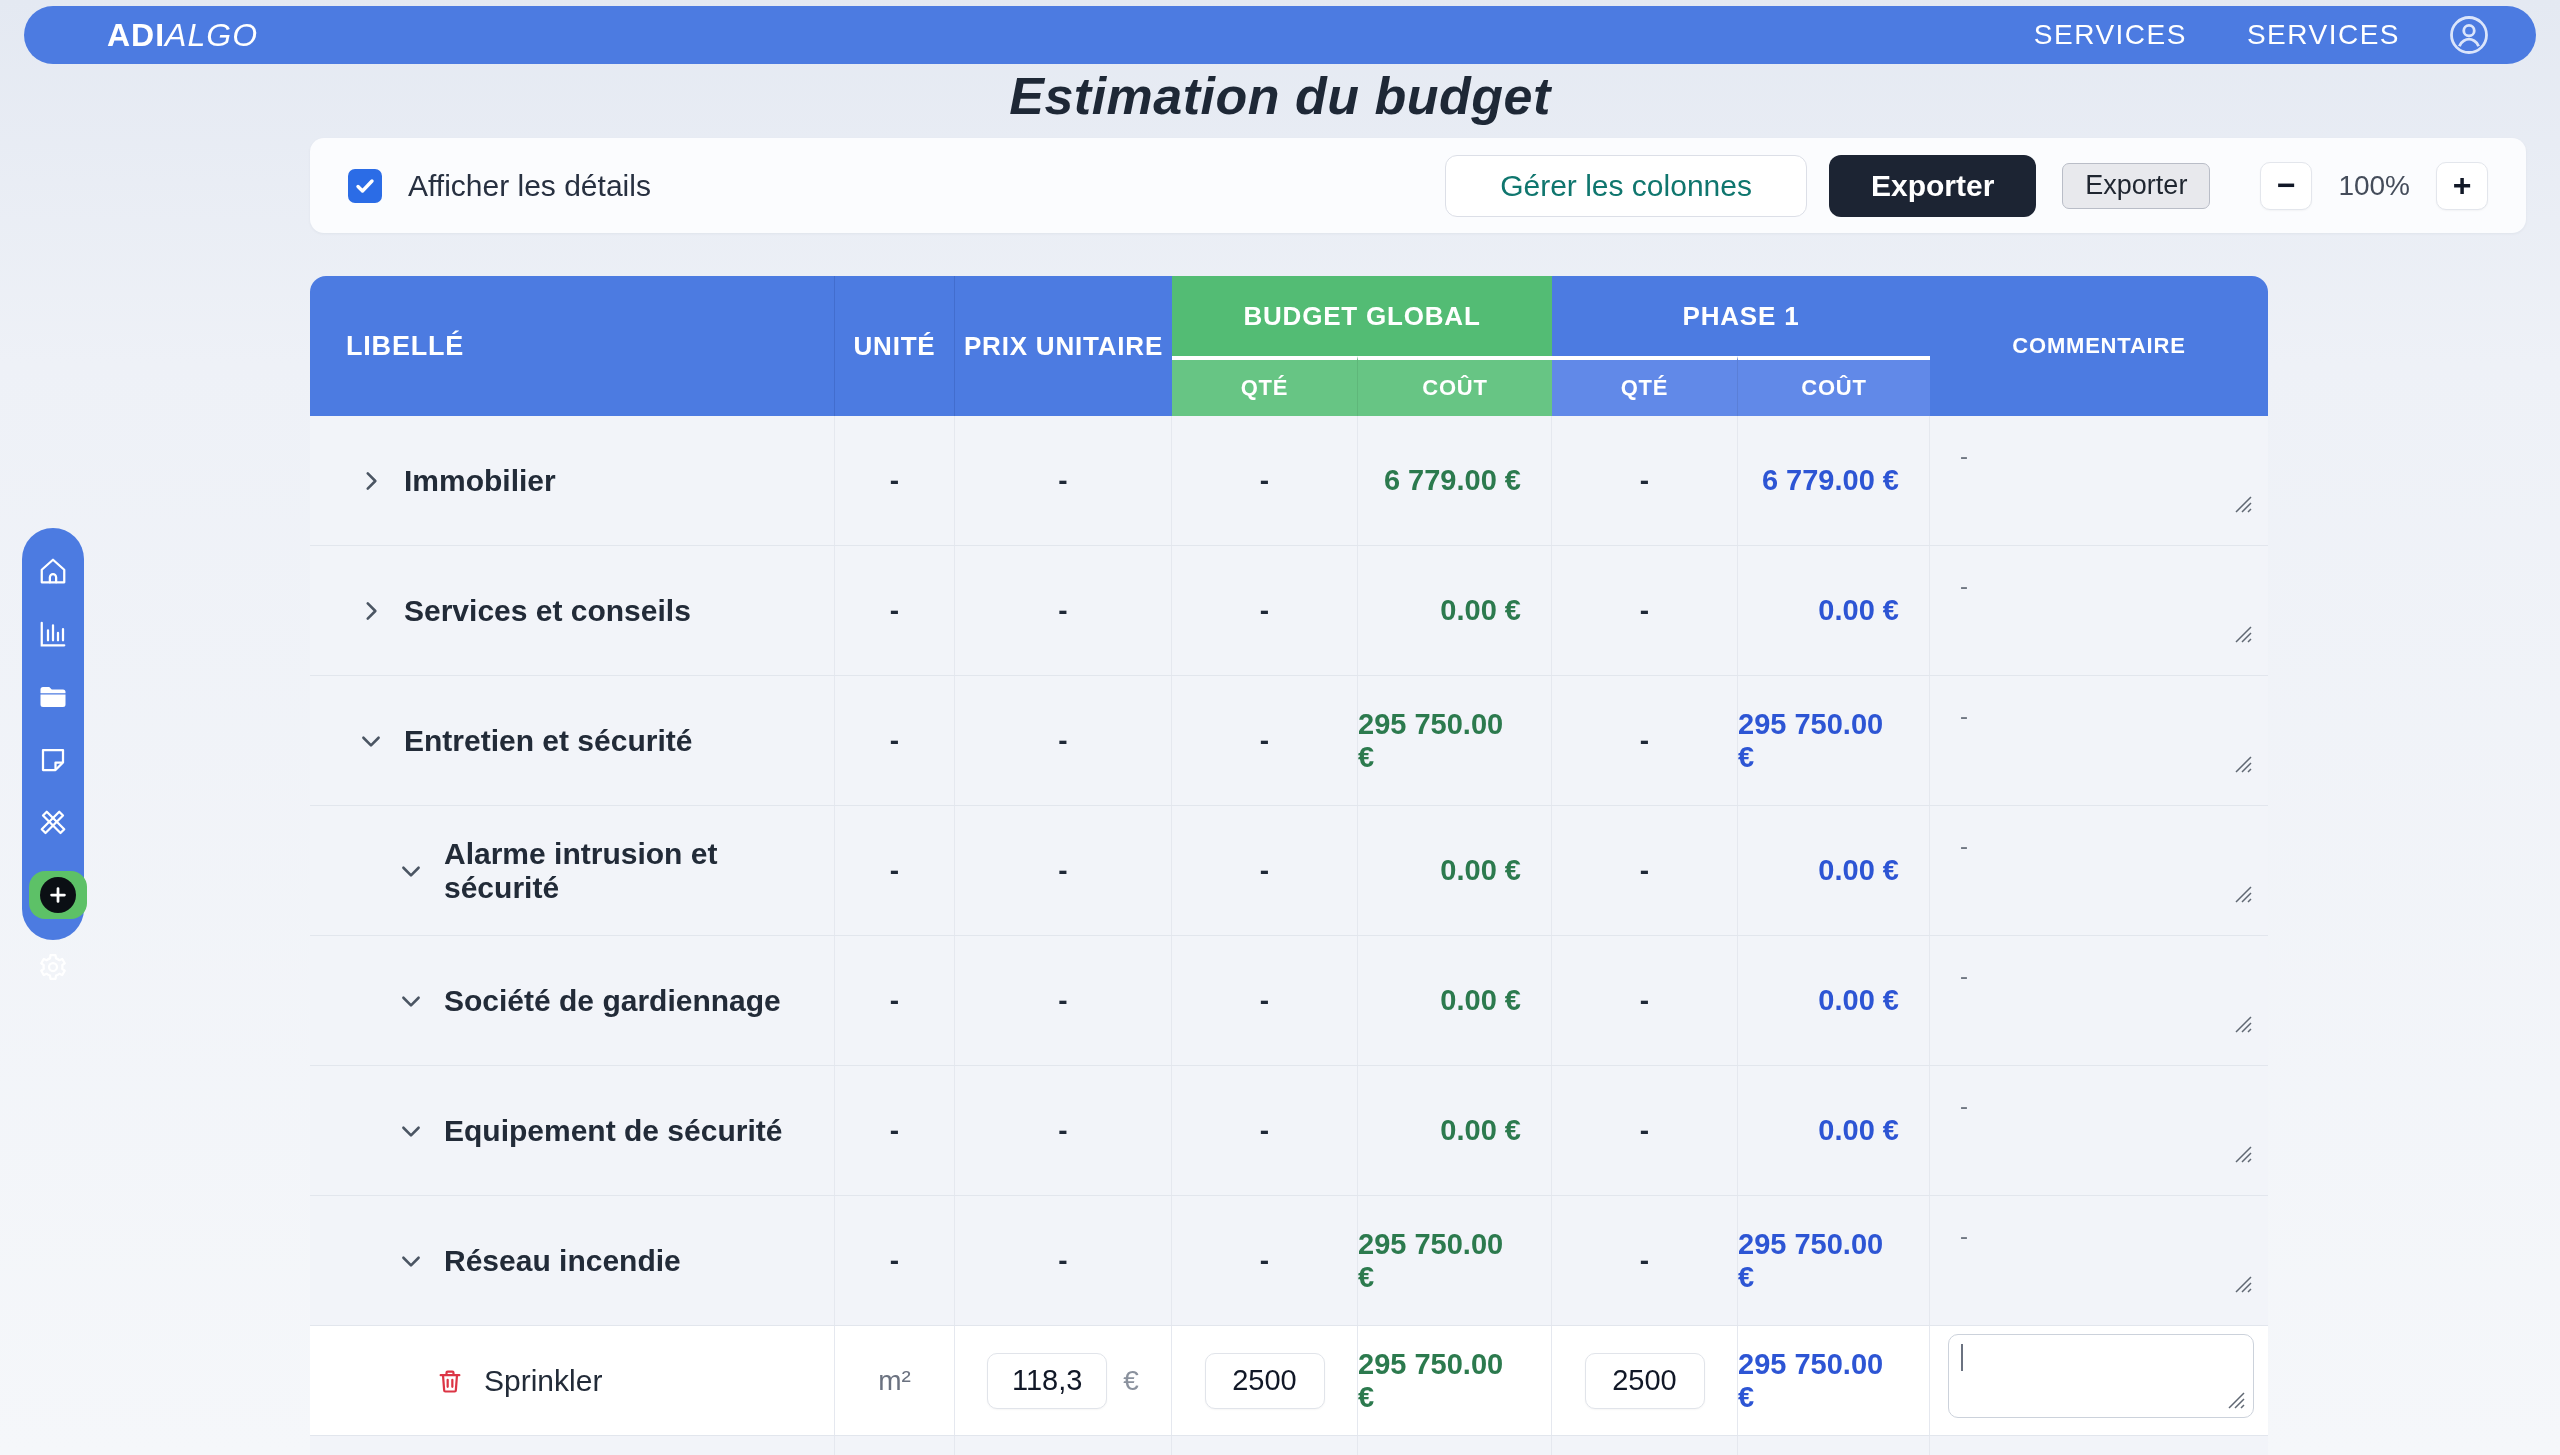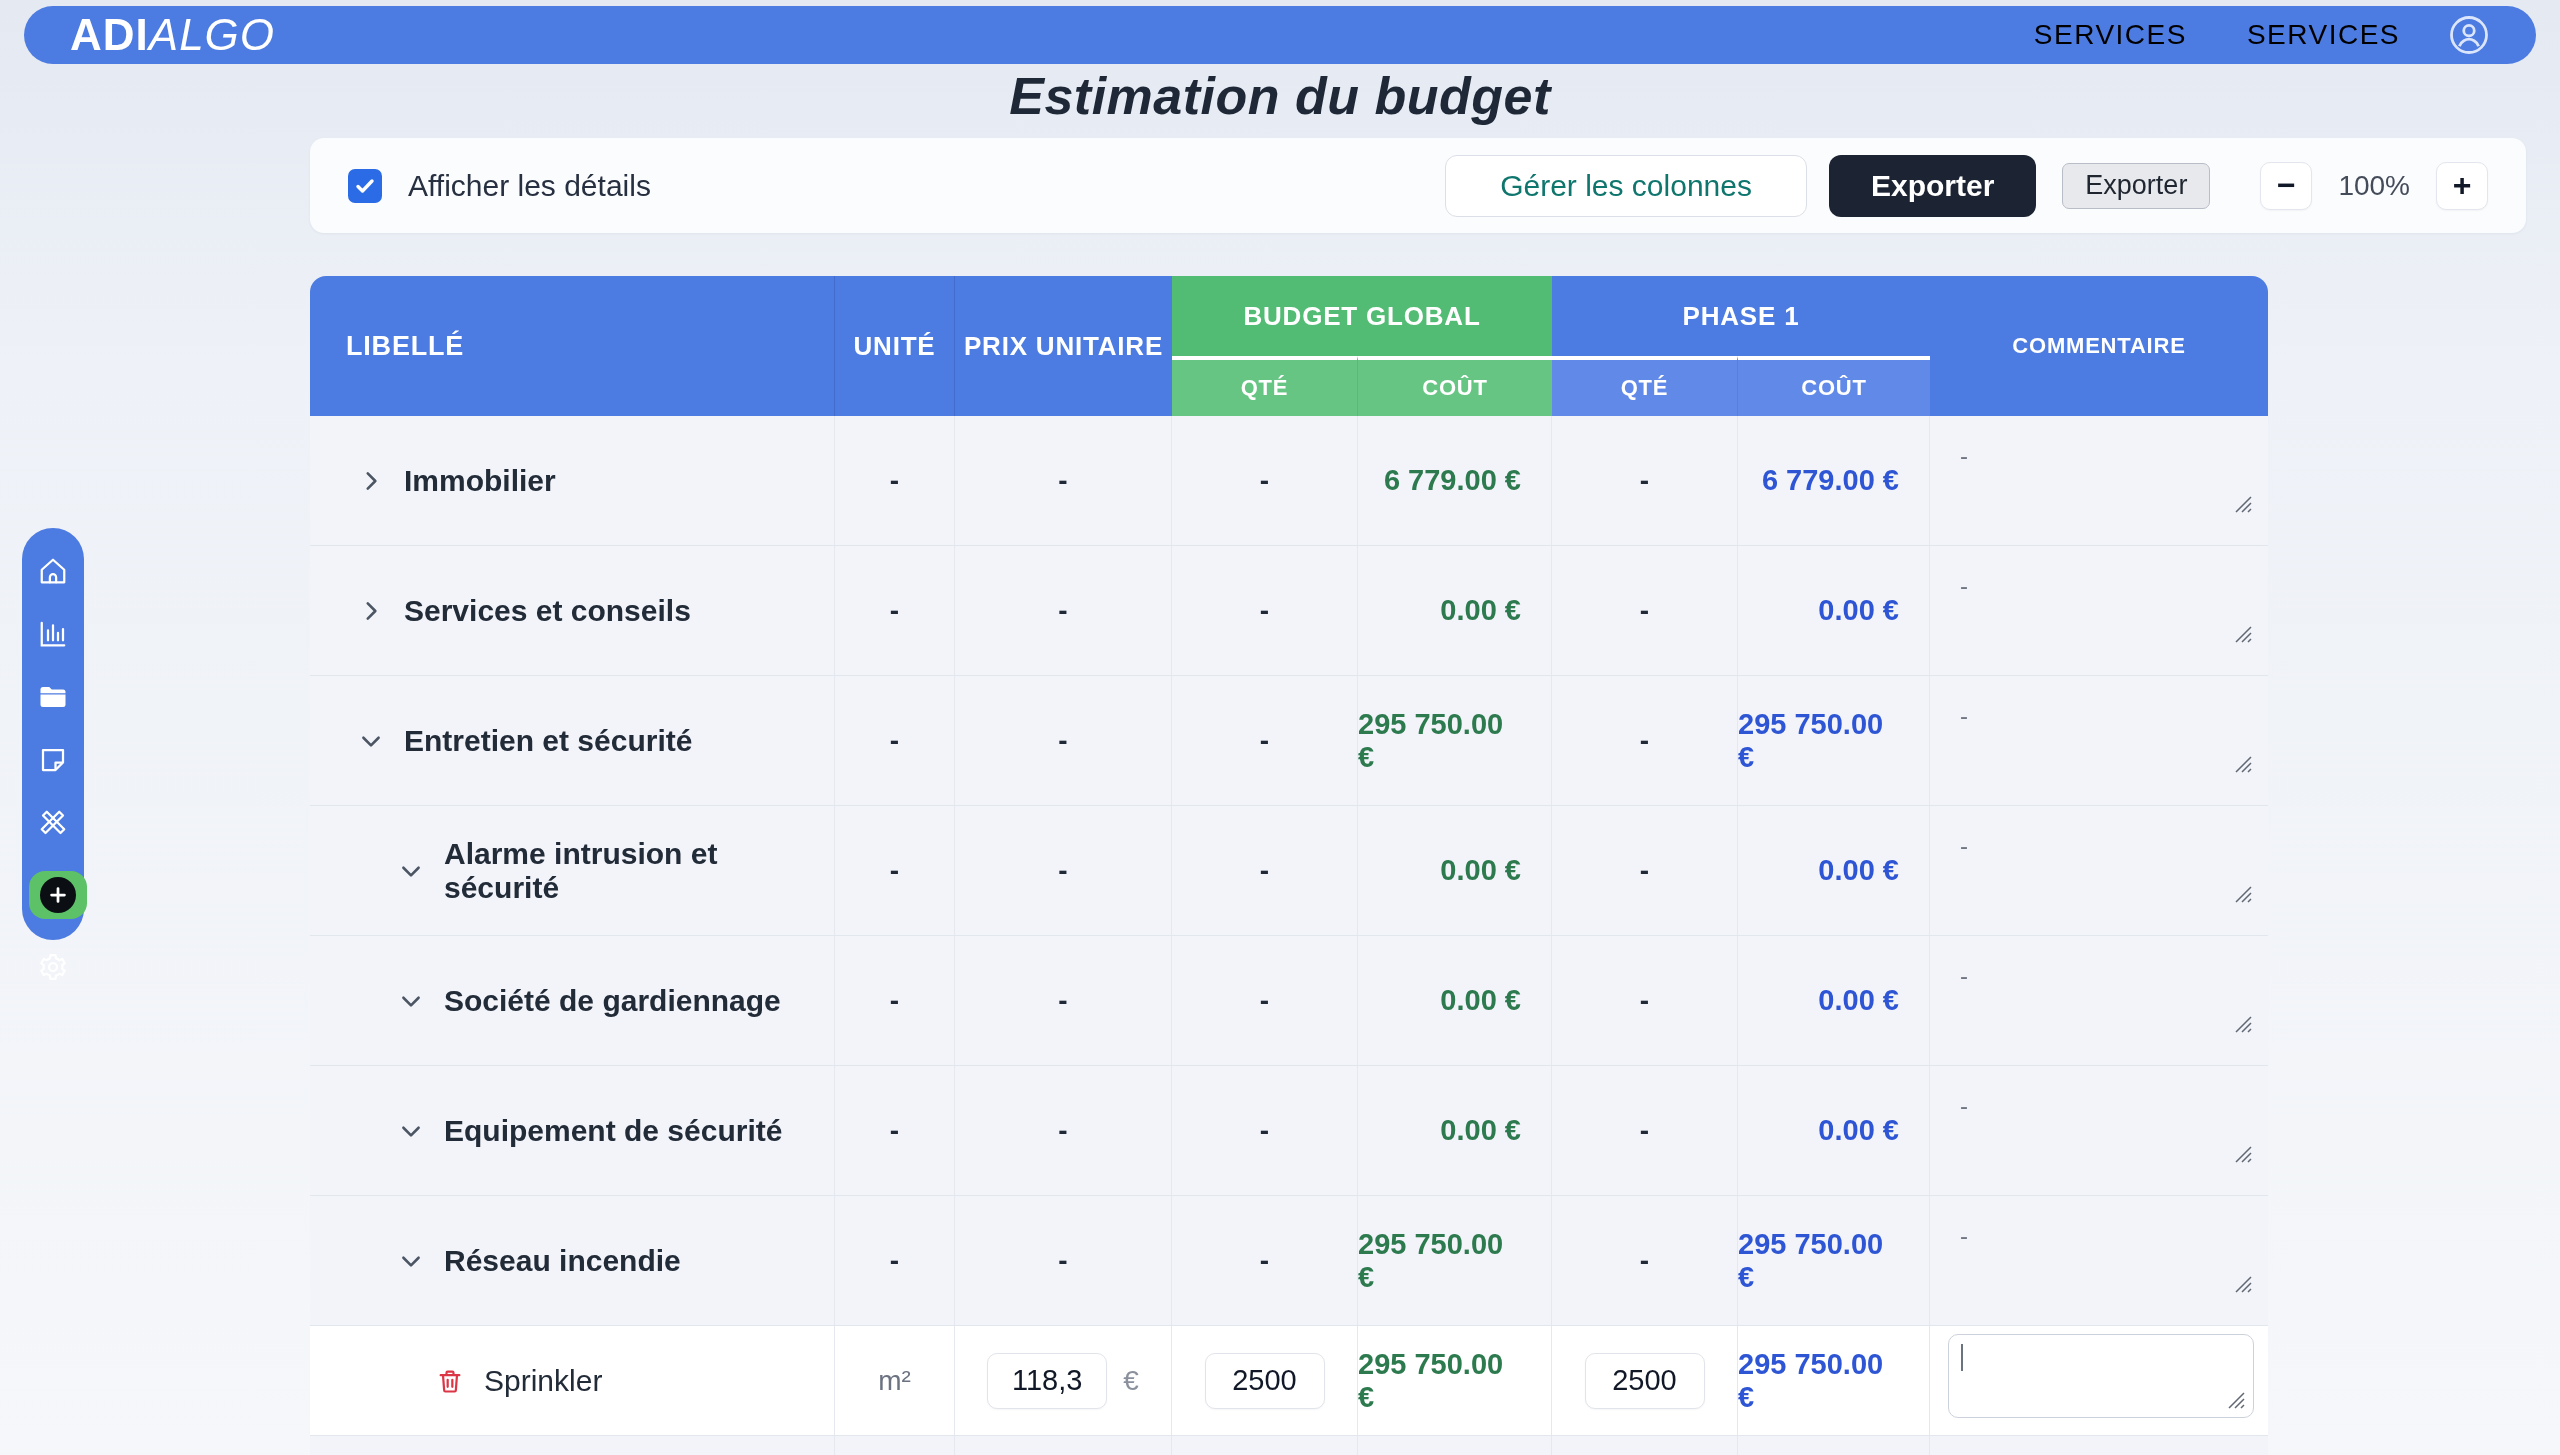--- a/index.html
+++ b/index.html
@@ -10,25 +10,25 @@
     position: relative;
     color:#1f2937;
   }
 
   
   .top-bar {
     position:absolute; left:24px; top:6px; width:2512px; height:58px;
     background:#4c7be1; border-radius:29px;
     display:flex; align-items:center; padding:0 46px;
   }
-  .logo { color:#fff; font-size:44px; letter-spacing:1px; cursor:pointer; }
+  .logo { color:#fff; font-size:32px; letter-spacing:1px; cursor:pointer;margin-left:37px; }
   .logo b { font-weight:800; }
   .logo i { font-weight:300; font-style:italic; }
   .top-spacer { flex:1; }
-  .nav-link { color:#000000; font-size:28px; font-weight:500; letter-spacing:1.5px; margin-left:60px; cursor:pointer; }
+  .nav-link { color:#ffffff; font-size:28px; font-weight:500; letter-spacing:1.5px; margin-left:60px; cursor:pointer; }
   .avatar { width:42px; height:42px; margin-left:48px; cursor:pointer; display:flex; }
 
   
   .page-title {
     position:absolute; top:66px; left:0; width:100%;
     text-align:center; font-size:52px; font-weight:700; color:#1e2836; letter-spacing:.5px;font-style:italic;
   }
 
   
   .toolbar {

